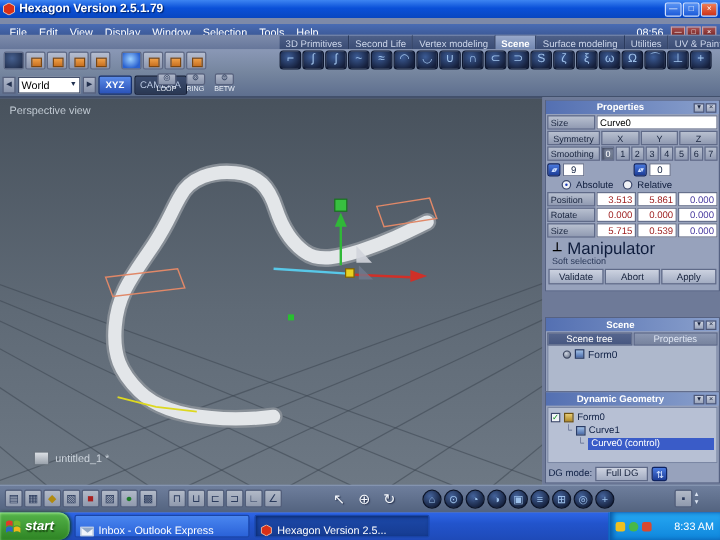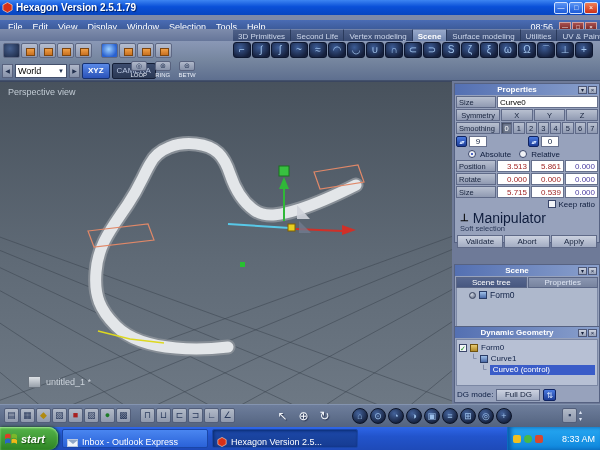--- a/index.html
+++ b/index.html
@@ -388,24 +388,20 @@
         <span class="pfield colx">0.000</span>
         <span class="pfield coly">0.000</span>
         <span class="pfield colz">0.000</span>
       </div>
       <div class="prow gfields">
         <span class="plab">Size</span>
         <span class="pfield colx">5.715</span>
         <span class="pfield coly">0.539</span>
         <span class="pfield colz">0.000</span>
       </div>
-      <div class="kr">
-        <span class="chk"></span>
-        <span class="klab">Keep ratio</span>
-      </div>
       <div class="manrow">
         <span class="manico">⊥</span>
         <span class="manlab">Manipulator</span>
       </div>
       <div class="softrow">Soft selection</div>
       <div class="btnrow">
         <span class="vbtn">Validate</span>
         <span class="vbtn">Abort</span>
         <span class="vbtn">Apply</span>
       </div>

